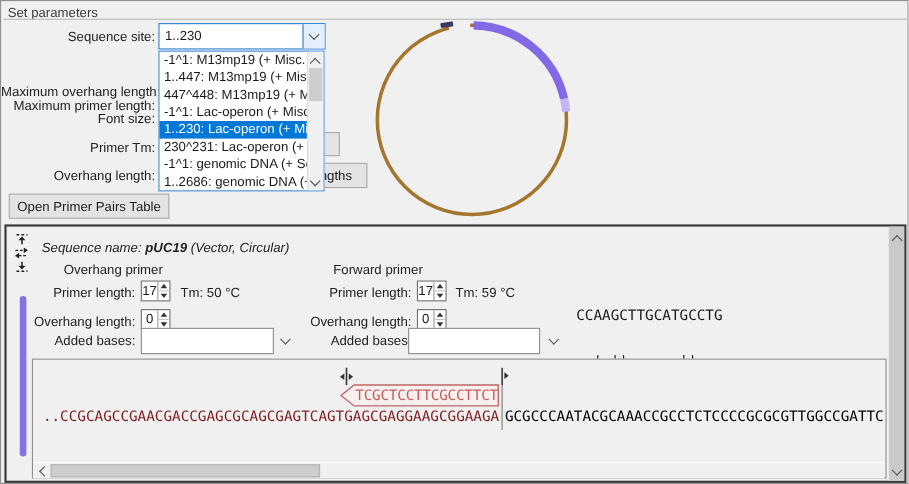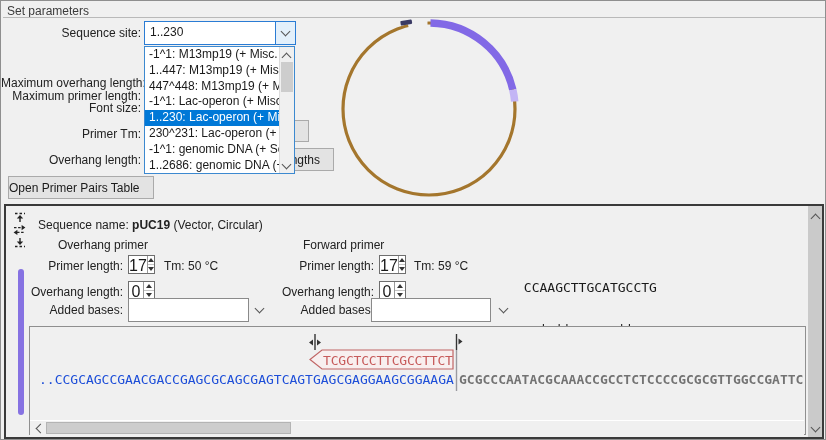--- a/index.html
+++ b/index.html
@@ -3,21 +3,21 @@
 <meta charset="utf-8">
 <style>
   html,body{margin:0;padding:0;background:#d8d8d8;}
   .screen{position:relative;width:826px;height:440px;background:#f0f0f0;
     border:1px solid #8f8f8f;box-sizing:border-box;overflow:hidden;
     font-family:"Liberation Sans",sans-serif;color:#1a1a1a;}
   .abs{position:absolute;}
   .lbl{font-size:12px;color:#222;white-space:nowrap;}
   .rlabel{text-align:right;}
   .btn{background:#e3e3e3;border:1px solid #aaaaaa;font-size:12px;color:#1a1a1a;
-    display:flex;align-items:center;justify-content:flex-start;box-sizing:border-box;}
+    display:flex;align-items:center;justify-content:center;box-sizing:border-box;}
   
   .chv{display:inline-block;width:6px;height:6px;border:solid #555;border-width:0 1.6px 1.6px 0;}
   .chv.down{transform:rotate(45deg);margin-top:-3px;}
   .chv.up{transform:rotate(-135deg);margin-top:3px;}
   .chv.left{transform:rotate(135deg);margin-left:3px;}
   
   .combo{background:#fff;border:1px solid #2a7cd4;box-sizing:border-box;display:flex;}
   .combo .val{flex:1;font-size:12px;padding:3px 0 0 5px;}
   .combo .dbtn{width:19px;background:#e3f0fb;border-left:1px solid #2a7cd4;
     display:flex;align-items:center;justify-content:center;}
@@ -26,21 +26,21 @@
   .ddl .item{height:15.8px;line-height:15.8px;font-size:12px;padding-left:4px;
     white-space:nowrap;overflow:hidden;margin-right:14px;}
   .ddl .item.sel{background:#0078d7;color:#fff;}
   .ddl .sbar{position:absolute;top:0;right:0;bottom:0;width:14px;background:#f0f0f0;
     border-left:1px solid #dcdcdc;}
   .ddl .sbar .thumb{position:absolute;left:1px;right:1px;top:15px;height:30px;background:#cdcdcd;}
   .ddl .sbar .a-up{position:absolute;top:4px;left:3px;}
   .ddl .sbar .a-dn{position:absolute;bottom:5px;left:3px;}
   
   .spin{background:#fff;border:1px solid #6e6e6e;box-sizing:border-box;display:flex;width:27px;height:19px;}
-  .spin .v{flex:1;font-size:16px;text-align:center;padding-top:1px;}
+  .spin .v{flex:1;font-size:12px;text-align:center;padding-top:1px;}
   .spin .btns{width:10px;border-left:1px solid #9a9a9a;display:flex;flex-direction:column;}
   .spin .btns div{flex:1;display:flex;align-items:center;justify-content:center;}
   .spin .btns div:first-child{border-bottom:1px solid #c4c4c4;}
   .tri-up{width:0;height:0;border-left:3px solid transparent;border-right:3px solid transparent;border-bottom:4px solid #333;}
   .tri-dn{width:0;height:0;border-left:3px solid transparent;border-right:3px solid transparent;border-top:4px solid #333;}
   
   .abfield{background:#fff;border:1px solid #8a8a8a;box-sizing:border-box;height:24px;font-size:12px;padding:4px 4px 0;}
   
   .mono{font-family:"DejaVu Sans Mono",monospace;font-size:13px;white-space:pre;}
   .aln{line-height:14px;}
@@ -126,21 +126,21 @@
     <polygon points="4.4,4.8 0.6,7.4 4.4,10" fill="#222"></polygon>
   </svg>
   <svg class="abs" style="left:13px;top:236px;" width="12" height="11" viewBox="0 0 12 11">
     <line x1="1" y1="9.5" x2="11" y2="9.5" stroke="#222" stroke-width="1.4" stroke-dasharray="2.5 2"></line>
     <line x1="6" y1="1" x2="6" y2="7" stroke="#222" stroke-width="1.4"></line>
     <polygon points="2.8,4.5 6,8 9.2,4.5" fill="#222"></polygon>
   </svg>
 
   <div class="abs" style="left:17px;top:268px;width:6px;height:146px;background:#8672e2;border-radius:3px;"></div>
 
-  <div class="abs lbl" style="left:37px;top:217px;">
+  <div class="abs lbl" style="left:37px;top:217px;font-style:italic;">
     <span>Sequence name:</span>
     <span style="font-weight:bold;">pUC19</span><span> (Vector, Circular)</span>
   </div>
 
   <div class="abs lbl" style="left:57px;top:237px;">Overhang primer</div>
   <div class="abs lbl" style="left:302px;top:237px;">Forward primer</div>
 
   <div class="abs lbl rlabel" style="left:0;top:258px;width:122px;">Primer length:</div>
   <div class="abs spin" style="left:127px;top:254px;">
     <span class="v">17</span>
@@ -216,22 +216,22 @@
     <line x1="4.5" y1="0" x2="4.5" y2="16" stroke="#333" stroke-width="1.4"></line>
     <line x1="4.5" y1="16" x2="4.5" y2="57" stroke="#9a9aa0" stroke-width="1.4"></line>
     <polygon points="6.5,4.5 10.5,7.5 6.5,10.5" fill="#333"></polygon>
   </svg>
 
   <svg class="abs" style="left:304px;top:348px;" width="152" height="21" viewBox="0 0 152 21">
     <polygon points="148,1 17,1 5,10.5 17,20 148,20" fill="#f8efef" stroke="#c06565" stroke-width="1.2"></polygon>
   </svg>
   <span class="abs mono" style="left:322px;top:352px;color:#c75b5b;letter-spacing:-0.2px;text-align:right;">TCGCTCCTTCGCCTTCT</span>
 
-  <span class="abs mono" style="left:38px;top:371px;color:#1d4ed8;">..CCGCAGCCGAACGACCGAGCGCAGCGAGTCAGTGAGCGAGGAAGCGGAAGA</span>
-  <span class="abs mono" style="left:458px;top:371px;color:#737373;font-weight:bold;">GCGCCCAATACGCAAACCGCCTCTCCCCGCGCGTTGGCCGATTC</span>
+  <span class="abs mono" style="left:38px;top:371px;color:#7f1d1d;">..CCGCAGCCGAACGACCGAGCGCAGCGAGTCAGTGAGCGAGGAAGCGGAAGA</span>
+  <span class="abs mono" style="left:458px;top:371px;color:#000000;">GCGCCCAATACGCAAACCGCCTCTCCCCGCGCGTTGGCCGATTC</span>
 
   <div class="abs hscroll" style="left:29px;top:419px;width:774px;height:14px;">
     <div class="larrow">
         <i class="chv left"></i>
       </div>
     <div class="thumb"></div>
   </div>
 
   <div class="abs vscroll" style="left:807px;top:205px;width:14px;height:231px;">
     <i class="chv up a-up"></i>

